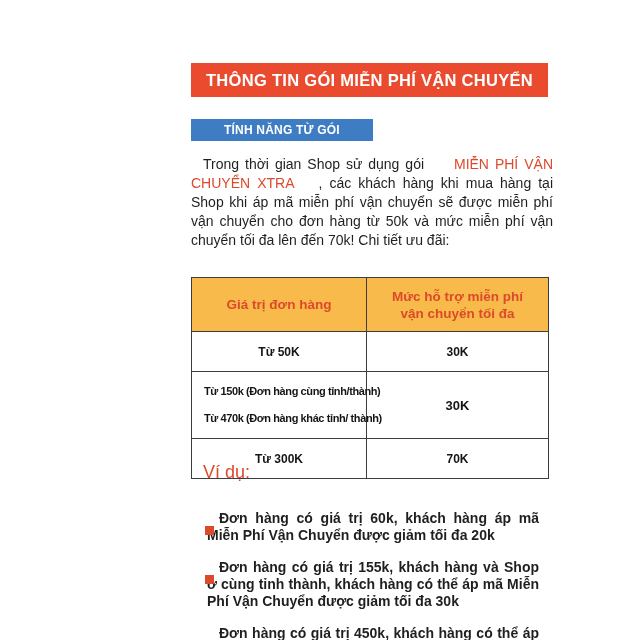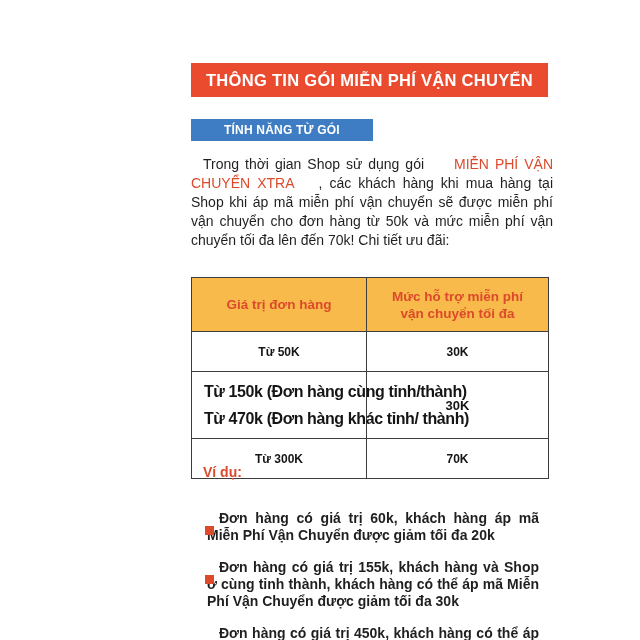--- a/index.html
+++ b/index.html
@@ -43,26 +43,26 @@
   }
   .rate-table th {
     background:var(--table-header-bg,#F7BA4B);
     color:var(--accent-red,#DC4A2B);
     font-size:13.5px; line-height:17px; font-weight:bold;
     height:54px; padding:0 14px;
   }
   .rate-table td { font-weight:bold; color:#151515; }
   tr.row-tall td { height:40px; font-size:12px; }
   tr.row-mid td { height:37px; }
-  .cell-small { font-size:16px; line-height:15px; letter-spacing:-0.4px; white-space:nowrap; }
+  .cell-small { font-size:11px; line-height:15px; letter-spacing:-0.4px; white-space:nowrap; }
   td.support-cell { font-size:13px; }
 
   .example {
     position:absolute; left:143px; top:404px; width:362px;
-    font-size:14px; line-height:17px; font-weight:bold; text-align:justify;
+    font-size:18px; line-height:17px; font-weight:normal; text-align:justify;
   }
   .example-label { color:var(--accent-red,#DC4A2B); }
 
   ul.bullets {
     position:absolute; left:133px; top:450px; width:370px; list-style:none;
   }
   ul.bullets li {
     position:relative; padding-left:14px; margin-bottom:15px;
     font-size:14px; line-height:17px; font-weight:bold; text-align:justify;
   }

